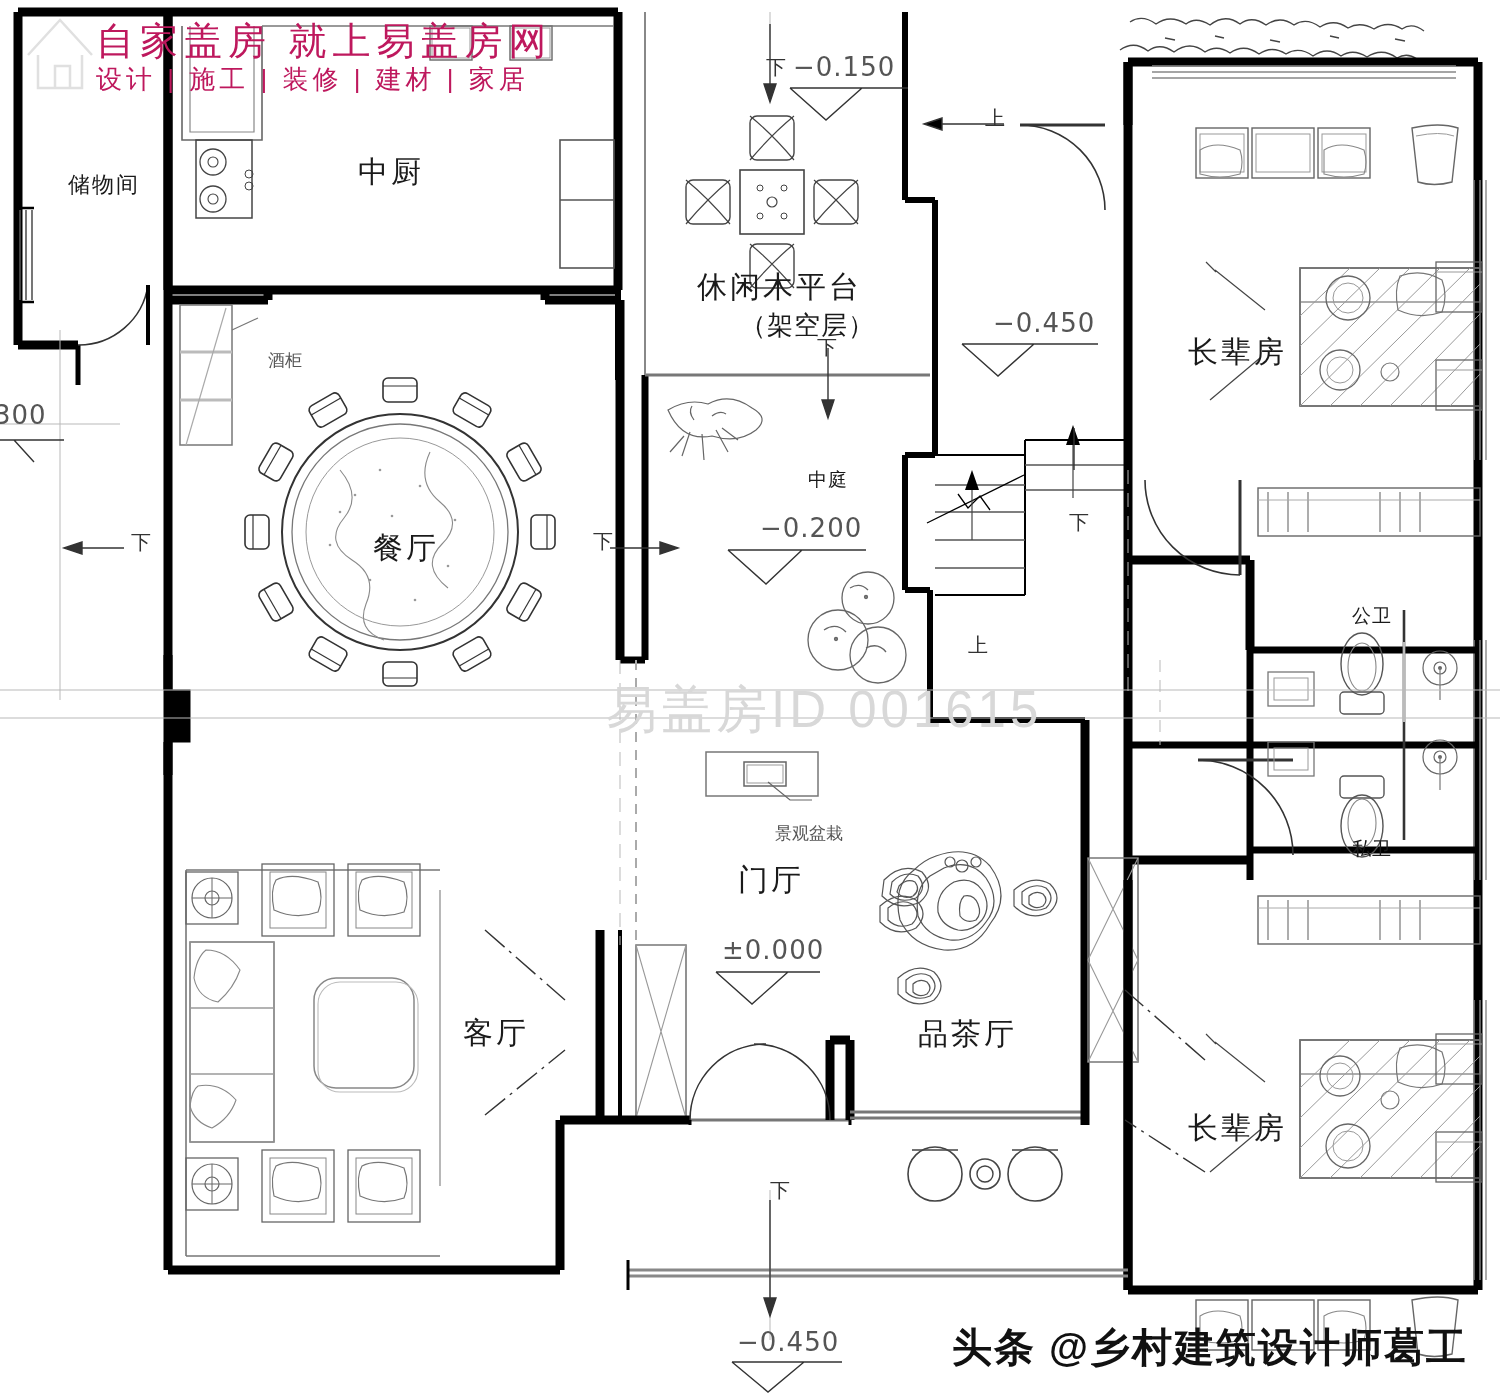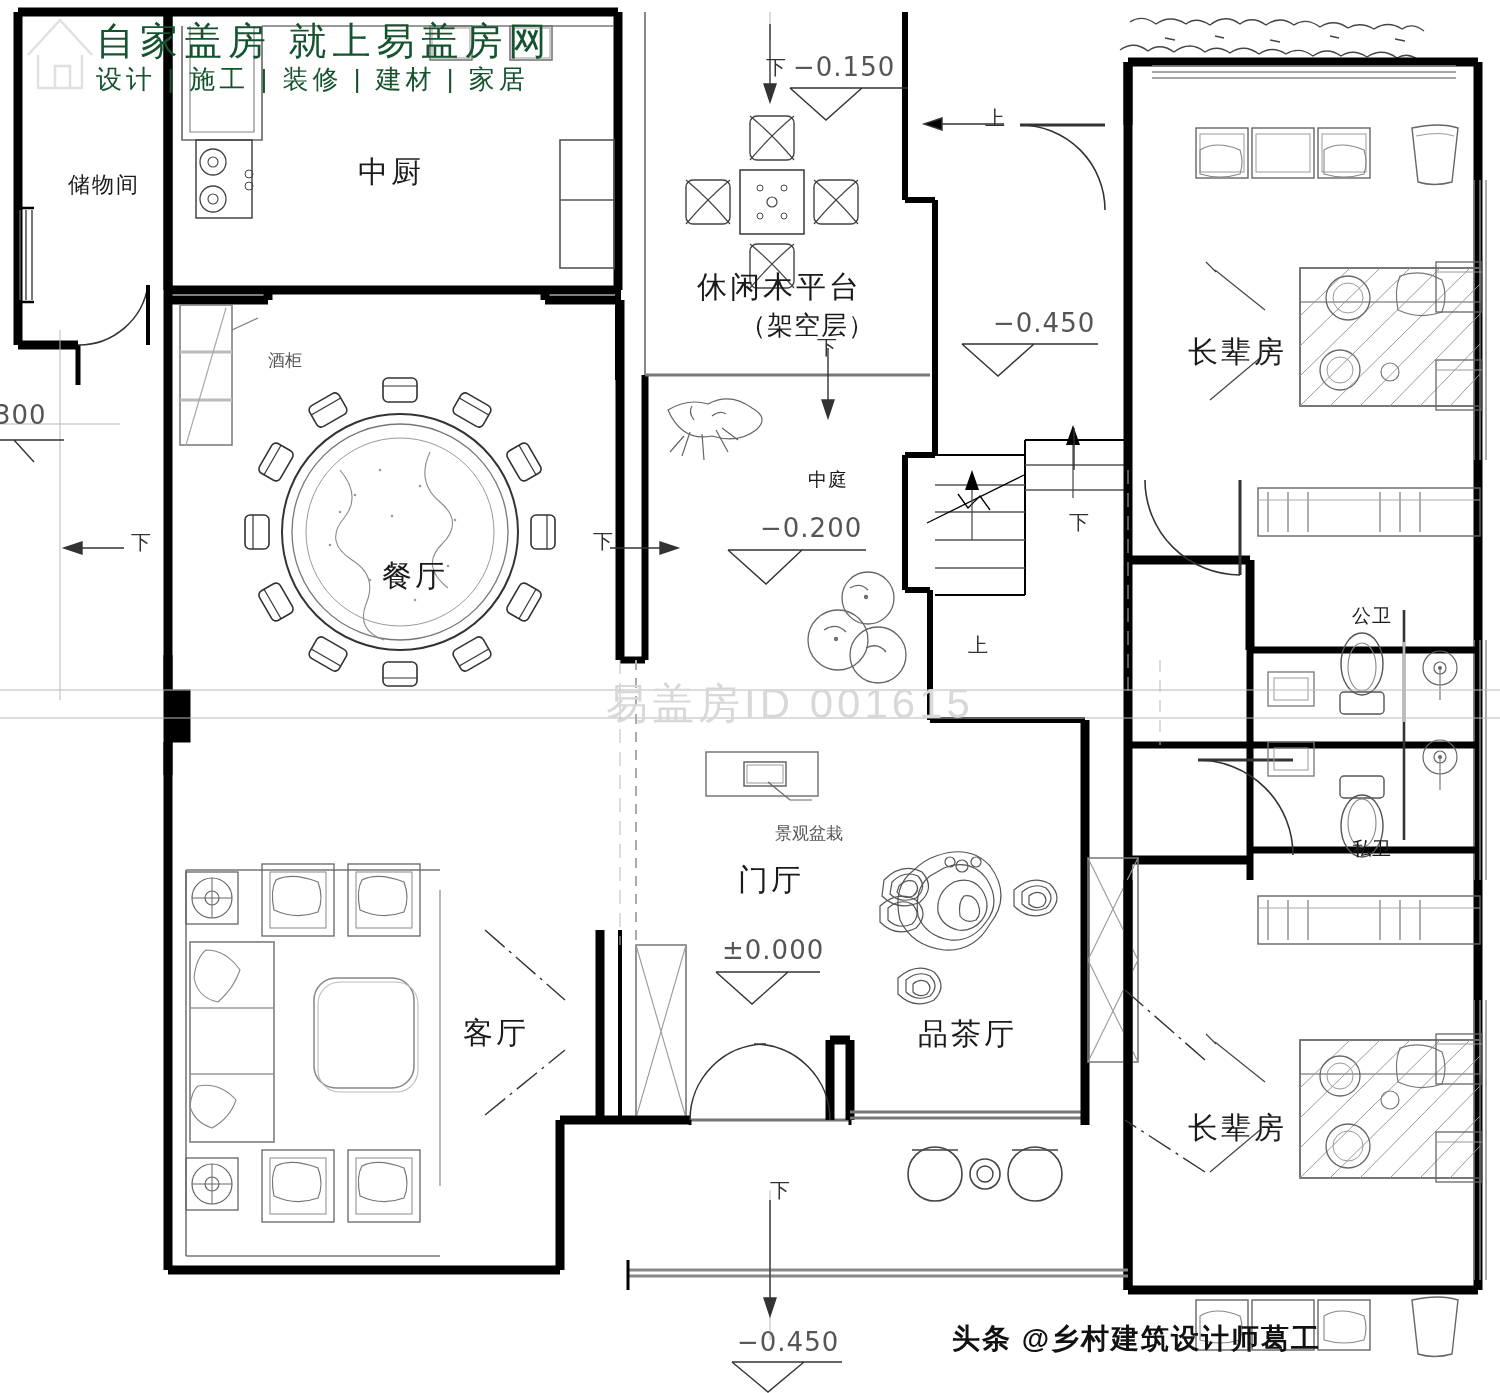--- a/index.html
+++ b/index.html
@@ -7,23 +7,23 @@
   body{font-family:"Liberation Sans","DejaVu Sans",sans-serif;}
   #stage{position:relative;width:1500px;height:1393px;background:#fff;overflow:hidden;}
   #stage svg{position:absolute;left:0;top:0;width:1500px;height:1393px;}
   .lbl{position:absolute;color:#1a1a1a;white-space:nowrap;font-family:"DejaVu Sans","Liberation Sans",sans-serif;}
   .room{font-size:30px;letter-spacing:3px;}
   .room-sm{font-size:22px;letter-spacing:2px;}
   .room-xs{font-size:19px;letter-spacing:1px;}
   .anno{font-size:17px;color:#555;margin-top:32px;}
   .elev{font-size:26px;color:#555;letter-spacing:1px;font-family:"DejaVu Sans","Liberation Sans",sans-serif;}
   .dirmark{font-size:20px;color:#333;}
-  .wm-c{position:absolute;font-size:42px;color:#d8d8d8;letter-spacing:4px;white-space:nowrap;}
-  .wm-tl{position:absolute;color:#14532d;white-space:nowrap;}
-  .cred{position:absolute;font-size:28px;font-weight:bold;color:#111;letter-spacing:2px;white-space:nowrap;text-align:right;}
+  .wm-c{position:absolute;font-size:51px;color:#d8d8d8;letter-spacing:4px;white-space:nowrap;}
+  .wm-tl{position:absolute;color:#be185d;white-space:nowrap;}
+  .cred{position:absolute;font-size:40px;font-weight:bold;color:#111;letter-spacing:2px;white-space:nowrap;text-align:right;}
   .sub{font-size:26px;letter-spacing:1px;}
 </style>
 </head>
 <body>
 
 <div id="stage">
 
   <svg viewBox="0 0 1500 1393" xmlns="http://www.w3.org/2000/svg">
     <defs>
       <g id="chair-round">
@@ -488,21 +488,21 @@
     </g>
   </svg>
 
   <div class="wm-tl" style="left:96px;top:16px;font-size:38px;letter-spacing:6px;">自家盖房 就上易盖房网</div>
   <div class="wm-tl" style="left:96px;top:62px;font-size:26px;letter-spacing:4px;">设计 | 施工 | 装修 | 建材 | 家居</div>
 
   <div class="wm-c" style="left:606px;top:676px;">易盖房ID 001615</div>
 
   <div class="lbl room-sm" style="left:68px;top:170px;">储物间</div>
   <div class="lbl room" style="left:358px;top:152px;">中厨</div>
-  <div class="lbl room" style="left:382px;top:528px;margin-top:28px;">餐厅</div>
+  <div class="lbl room" style="left:373px;top:528px;">餐厅</div>
   <div class="lbl room" style="left:697px;top:267px;">休闲木平台</div>
   <div class="lbl sub" style="left:740px;top:308px;">（架空层）</div>
   <div class="lbl room-xs" style="left:764px;top:467px;margin-left:44px;">中庭</div>
   <div class="lbl room" style="left:738px;top:860px;">门厅</div>
   <div class="lbl room" style="left:463px;top:1013px;">客厅</div>
   <div class="lbl room" style="left:918px;top:1014px;">品茶厅</div>
   <div class="lbl room" style="left:1188px;top:332px;">长辈房</div>
   <div class="lbl room" style="left:1188px;top:1108px;">长辈房</div>
   <div class="lbl room-xs" style="left:1352px;top:603px;">公卫</div>
   <div class="lbl room-xs" style="left:1352px;top:836px;">私卫</div>

